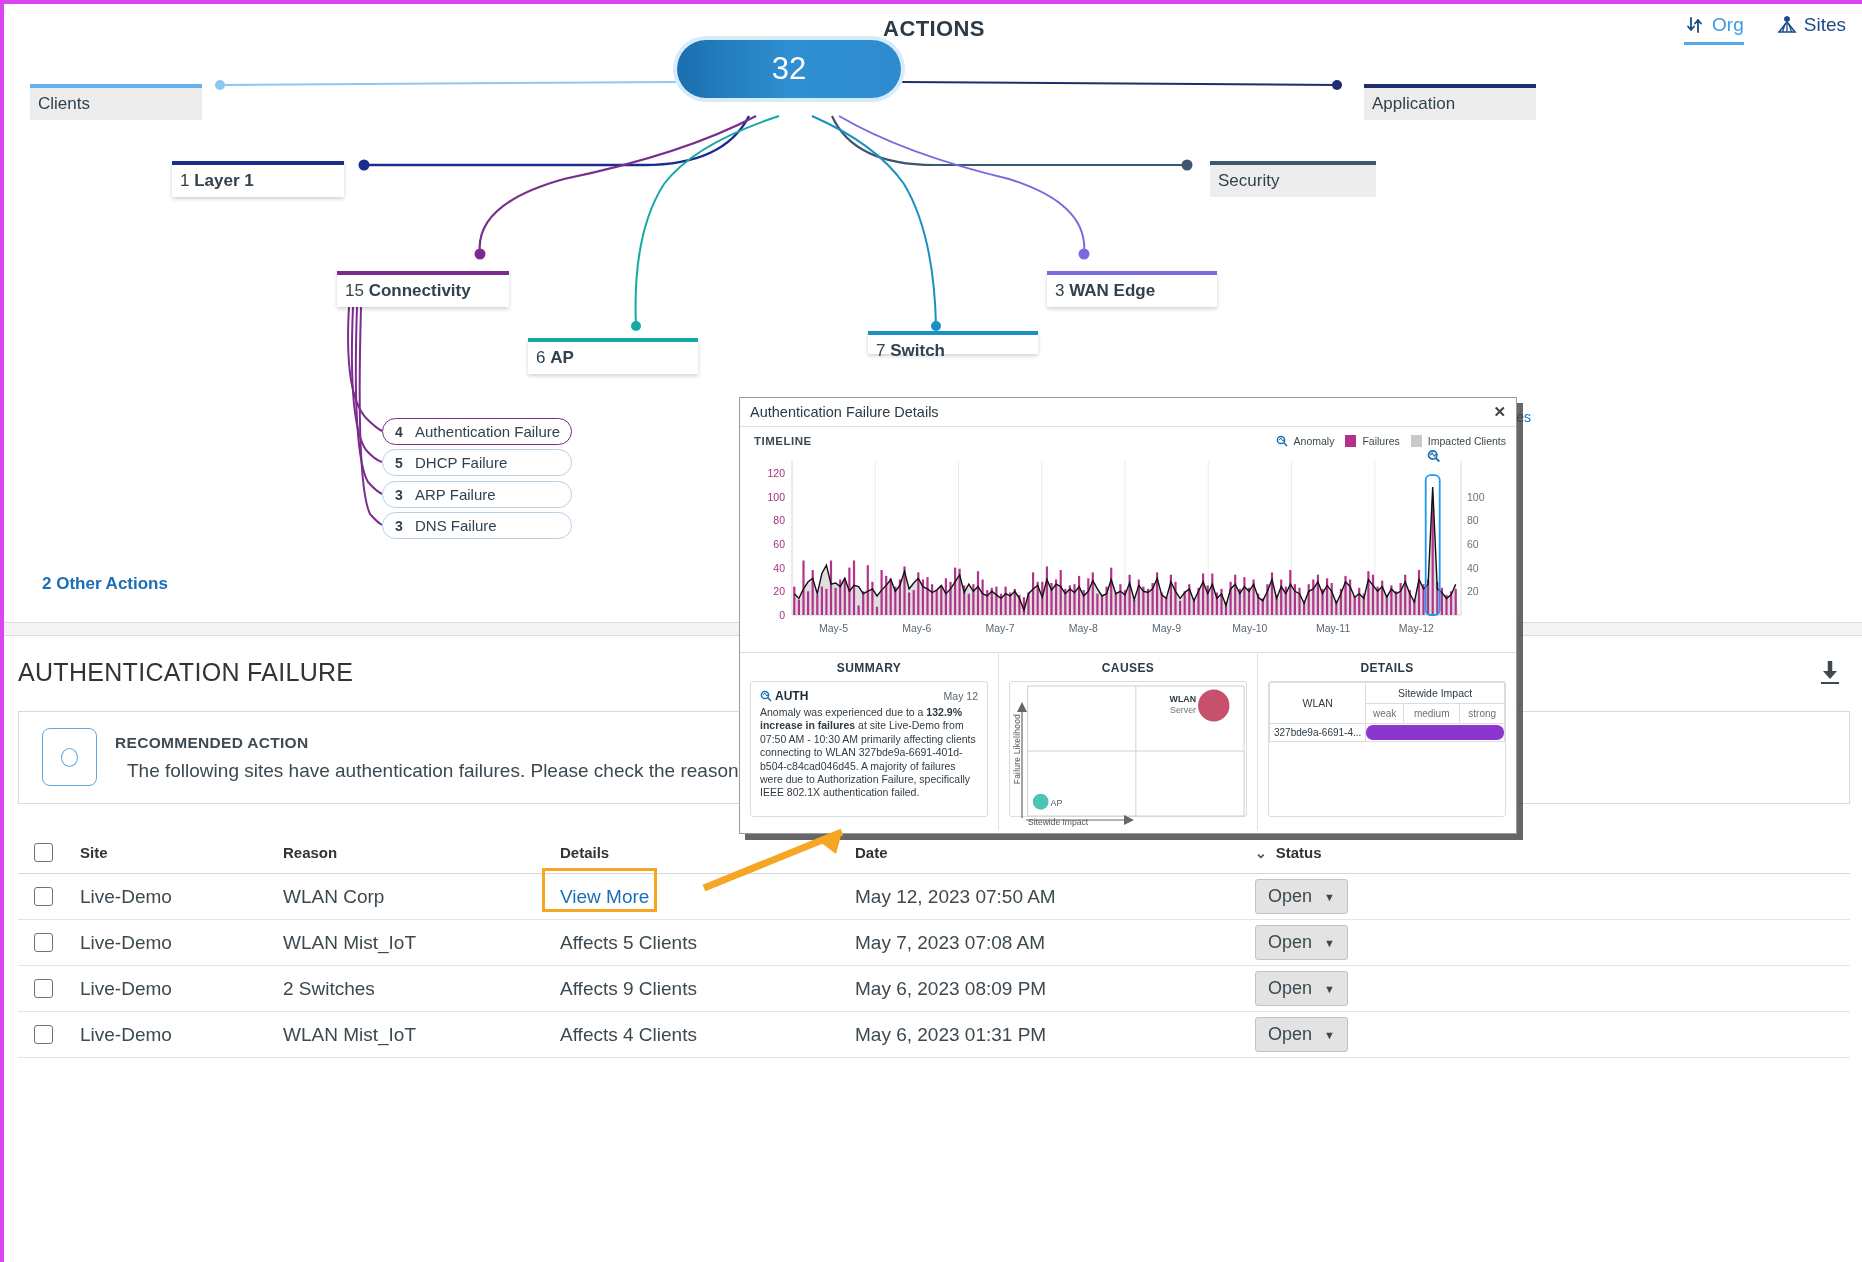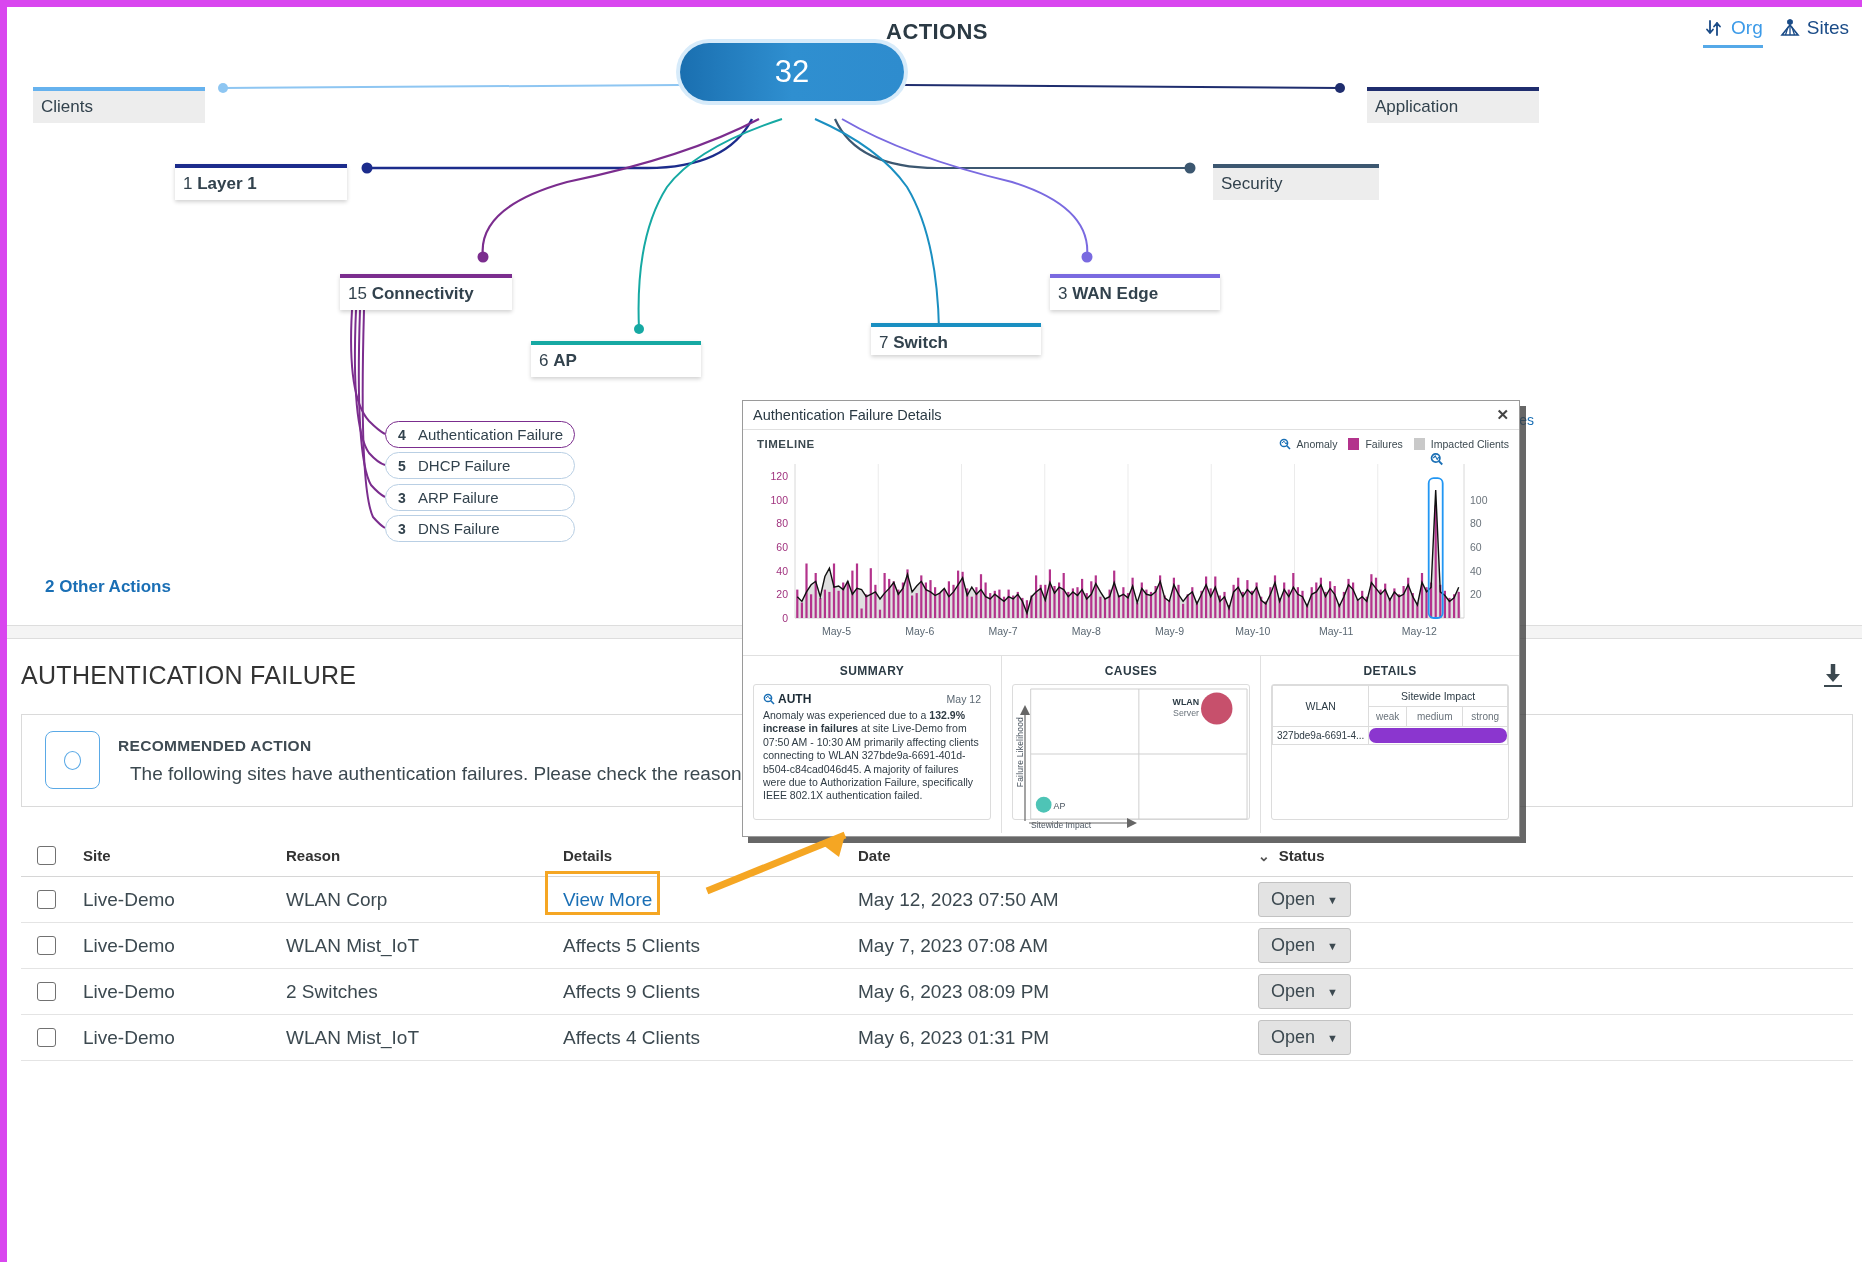--- a/index.html
+++ b/index.html
@@ -3,36 +3,36 @@
 <meta charset="utf-8">
 <style>
   * { box-sizing: border-box; margin: 0; padding: 0; }
   html, body {
     width: 1862px; height: 1262px;
     font-family: "Liberation Sans", sans-serif;
     background: #ffffff; overflow: hidden;
   }
   #root {
     position: relative; width: 1862px; height: 1262px;
-    background: #e5e5e5; border: 7px solid #d946ef;
+    background: #e5e5e5; border: 4px solid #d946ef;
   }
 
   
   #actions-panel {
     position: absolute; left: 0; top: 0; width: 1860px; height: 725px;
     background: #fff; overflow: hidden;
   }
   #actions-title {
     position: absolute; left: 0; top: 12px; width: 1860px;
     text-align: center; font-size: 22px; font-weight: bold;
     color: #2b3a44; letter-spacing: .4px;
   }
   #orgsites {
     position: absolute; right: 18px; top: 10px;
-    display: flex; align-items: flex-start; gap: 16px;
+    display: flex; align-items: flex-start; gap: 32px;
   }
   .os-item { display: flex; align-items: center; gap: 6px; padding-bottom: 6px; cursor: pointer; }
   .os-item span.lbl { font-size: 19px; color: #3b9ae8; }
   .os-item.sites span.lbl { color: #1a4b87; }
   .os-item.org { border-bottom: 3px solid #55a9e8; }
   .os-ico { width: 22px; height: 22px; display:block; }
 
   
   #hub {
     position: absolute; left: 673px; top: 36px; width: 224px; height: 58px;
@@ -56,21 +56,21 @@
   .node.flat { background: #ededed; box-shadow: none; }
   .node.flat .nm { font-weight: 400; }
 
   #n-clients     { left: 26px;   top: 80px;  width: 172px; height: 36px; }
   #n-application { left: 1360px; top: 80px;  width: 172px; height: 36px; }
   #n-layer1      { left: 168px;  top: 157px; width: 172px; height: 36px; }
   #n-security    { left: 1206px; top: 157px; width: 166px; height: 36px; }
   #n-connectivity{ left: 333px;  top: 267px; width: 172px; height: 36px; }
   #n-wanedge     { left: 1043px; top: 267px; width: 170px; height: 36px; }
   #n-ap          { left: 524px;  top: 334px; width: 170px; height: 36px; }
-  #n-switch      { left: 864px;  top: 316px; width: 170px; height: 32px; }
+  #n-switch      { left: 864px;  top: 327px; width: 170px; height: 23px; }
 
   
   .pill {
     position: absolute; height: 27px; width: 190px;
     border-radius: 14px; background: #fff;
     display: flex; align-items: center;
     font-size: 15px; color: #32424d;
   }
   .pill .pcnt { width: 32px; text-align: center; font-weight: bold; font-size: 14px; }
   .pill .pnm  { }

